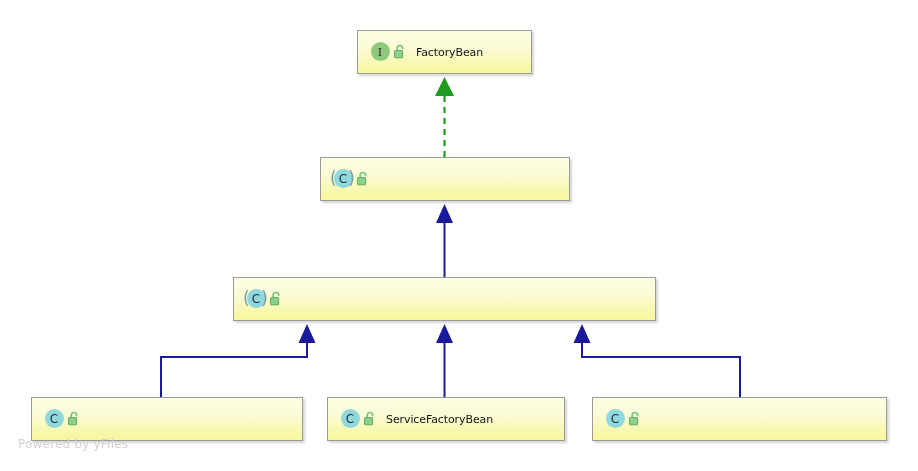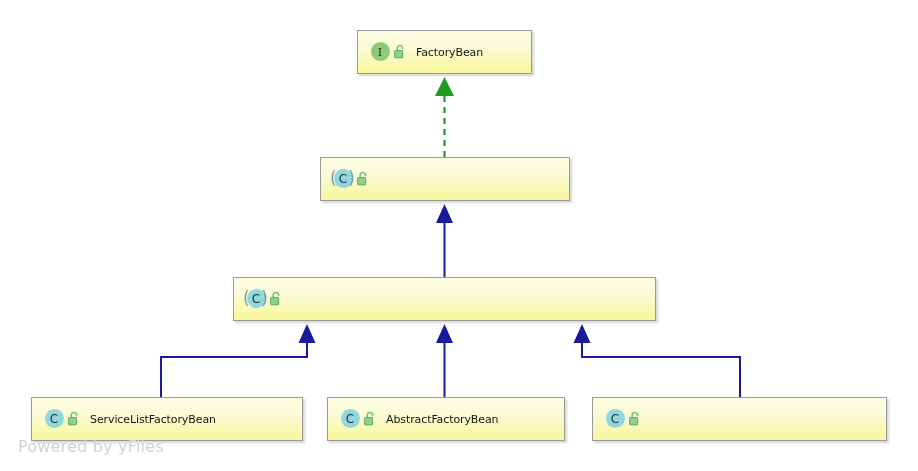--- a/index.html
+++ b/index.html
@@ -106,21 +106,21 @@
     position: relative;
     top: 0px;
   }
 
   
   #watermark {
     position: absolute;
     left: 18px;
     top: 437px;
     font-family: "DejaVu Sans", sans-serif;
-    font-size: 16px;
+    font-size: 12px;
     color: #d2d2d2;
     letter-spacing: 0.2px;
     user-select: none;
   }
 </style>
 </head>
 <body>
 
 <div id="diagram">
 
@@ -208,35 +208,34 @@
     <span class="type-icon cls">
       <span class="disc"></span>
       <span class="glyph">C</span>
     </span>
     <span class="lock-icon">
       <svg width="15" height="16" viewBox="0 0 15 16">
         <path d="M4.2,6.6 L4.2,4.2 A2.7,2.7 0 0 1 9.6,4.2 L9.6,5.0" fill="none" stroke="#7cc47c" stroke-width="1.7"></path>
         <rect x="1.6" y="6.6" width="8.0" height="7.2" rx="0.6" fill="#8ed08e" stroke="#5fa85f" stroke-width="1"></rect>
       </svg>
     </span>
-    <span class="node-label">ServiceListFactoryBean</span>
   </div>
 
   <div class="uml-node" style="left:327px; top:397px; width:238px; height:44px;">
     <span class="type-icon cls">
       <span class="disc"></span>
       <span class="glyph">C</span>
     </span>
     <span class="lock-icon">
       <svg width="15" height="16" viewBox="0 0 15 16">
         <path d="M4.2,6.6 L4.2,4.2 A2.7,2.7 0 0 1 9.6,4.2 L9.6,5.0" fill="none" stroke="#7cc47c" stroke-width="1.7"></path>
         <rect x="1.6" y="6.6" width="8.0" height="7.2" rx="0.6" fill="#8ed08e" stroke="#5fa85f" stroke-width="1"></rect>
       </svg>
     </span>
-    <span class="node-label">AbstractFactoryBean</span>
+    <span class="node-label">ServiceFactoryBean</span>
   </div>
 
   <div class="uml-node" style="left:592px; top:397px; width:295px; height:44px;">
     <span class="type-icon cls">
       <span class="disc"></span>
       <span class="glyph">C</span>
     </span>
     <span class="lock-icon">
       <svg width="15" height="16" viewBox="0 0 15 16">
         <path d="M4.2,6.6 L4.2,4.2 A2.7,2.7 0 0 1 9.6,4.2 L9.6,5.0" fill="none" stroke="#7cc47c" stroke-width="1.7"></path>

